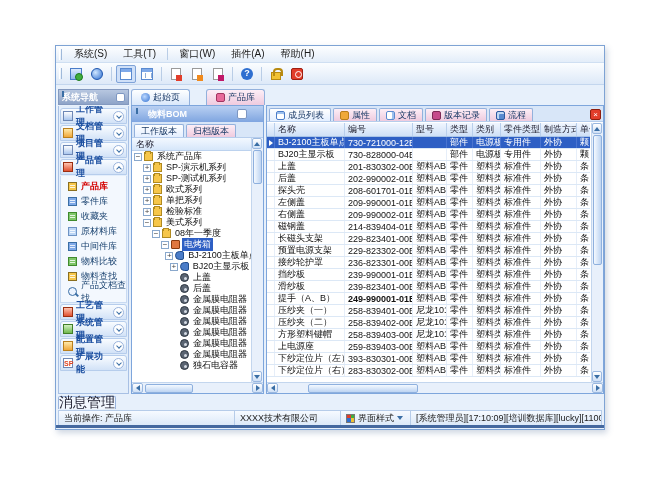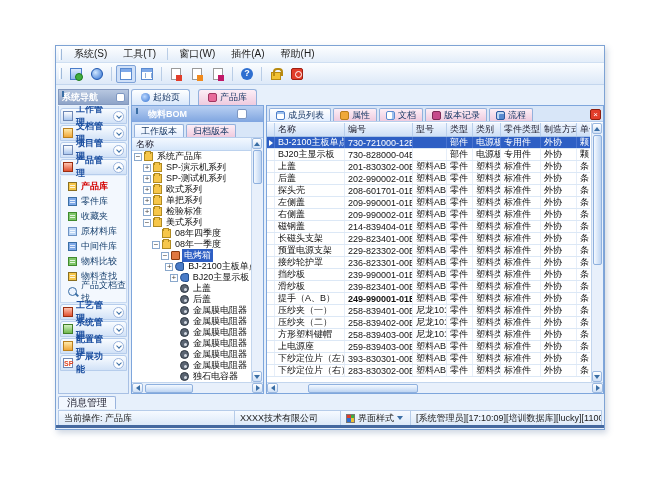--- a/index.html
+++ b/index.html
@@ -62,21 +62,21 @@
   .si.green { background:#7fc66a; border-color:#3f8a2d; }
   .si.mag { border-radius:50%; background:#eaf3ff; border-color:#3a6ea5; }
   .si.mag::after { left:6px; top:6px; width:4px; height:1.5px; background:#3a6ea5; box-shadow:none; transform:rotate(45deg); }
   .sec-i { width:10px; height:10px; flex:none; border:1px solid #6d87b5; background:linear-gradient(#fefefe,#a9c6ee); }
   .sec-i.org { background:linear-gradient(#ffe9a8,#f0a83a); border-color:#b97f1d; }
   .sec-i.red { background:linear-gradient(#ffc4b0,#e05030); border-color:#9c2f12; }
   .sec-i.grn { background:linear-gradient(#d2f0c0,#6fb84f); border-color:#417f28; }
   .sec-i.sp { background:#fff; color:#d42; font-size:7px; font-weight:bold; text-align:center; line-height:9px; }
 
   
-  .doctabs { position:absolute; left:75px; top:43px; right:2px; height:16px; display:flex; gap:8px; align-items:flex-end; }
+  .doctabs { position:absolute; left:75px; top:43px; right:2px; height:16px; display:flex; gap:16px; align-items:flex-end; }
   .dtab { height:16px; display:flex; align-items:center; gap:3px; padding:0 9px; font-size:9px; color:#1a3a66;
     border:1px solid #93b1dc; border-bottom:none; border-radius:3px 3px 0 0; background:linear-gradient(#feffff,#d9e8fb); }
   .dtab.pink { background:linear-gradient(#fdeef6,#efcbdf); }
   .ti { width:9px; height:9px; flex:none; border-radius:2px; }
   .ti.start { background:radial-gradient(circle at 40% 40%, #bcd9ff, #2f6fd0); border-radius:50%; }
   .ti.prod { background:#e86a9a; border:1px solid #a03560; }
   .ti.list { background:#fff; border:1px solid #4a7cc8; box-shadow:inset 0 2px 0 #9cc0ee; }
   .ti.attr { background:#f0a83a; border:1px solid #b97f1d; }
   .ti.doc { background:#fff; border:1px solid #5a8ad0; box-shadow:inset -2px 0 0 #9cc0ee; }
   .ti.ver { background:#c64a8a; border:1px solid #7d2a55; }
@@ -135,21 +135,21 @@
   .vscroll .sbtn.bot { position:absolute; bottom:0; left:0; }
   .vthumb { position:absolute; left:1px; width:9px; background:linear-gradient(90deg,#f4f9ff,#bdd4f2); border:1px solid #8eb0de; border-radius:2px; }
   .hthumb { height:9px; background:linear-gradient(#f4f9ff,#bdd4f2); border:1px solid #8eb0de; border-radius:2px; flex:none; }
   .tri-up { width:0; height:0; border-left:3px solid transparent; border-right:3px solid transparent; border-bottom:4px solid #3a6ea5; }
   .tri-dn { width:0; height:0; border-left:3px solid transparent; border-right:3px solid transparent; border-top:4px solid #3a6ea5; }
   .tri-lf { width:0; height:0; border-top:3px solid transparent; border-bottom:3px solid transparent; border-right:4px solid #3a6ea5; }
   .tri-rt { width:0; height:0; border-top:3px solid transparent; border-bottom:3px solid transparent; border-left:4px solid #3a6ea5; }
 
   
   .msgtab { position:absolute; left:2px; top:350px; width:58px; height:13px; background:#f2f7fe; border:1px solid #9ab4dd; border-bottom:none;
-    border-radius:2px 2px 0 0; font-size:10px; color:#223; display:flex; align-items:center; justify-content:center; }
+    border-radius:2px 2px 0 0; font-size:14px; color:#223; display:flex; align-items:center; justify-content:center; }
   .statusbar { position:absolute; left:2px; right:2px; top:364px; height:16px; background:linear-gradient(#f6faff,#dce9f8);
     border:1px solid #b6cce9; display:flex; align-items:center; font-size:9px; color:#222; }
   .seg { height:100%; display:flex; align-items:center; padding:0 5px; border-right:1px solid #b6cce9; overflow:hidden; white-space:nowrap; }
   .seg.company { width:106px; }
   .seg.op { flex:1; }
   .seg.style { width:70px; gap:3px; }
   .seg.session { width:190px; border-right:none; }
   .sw { width:9px; height:9px; flex:none; display:grid; grid-template-columns:1fr 1fr; grid-template-rows:1fr 1fr; border:1px solid #777; }
   .sw i:nth-child(1){background:#e23d2a}.sw i:nth-child(2){background:#3fae3f}.sw i:nth-child(3){background:#2f6fd0}.sw i:nth-child(4){background:#f2c231}
   .bottomline { position:absolute; left:0; right:0; bottom:1px; height:3px; background:#44689f; }
@@ -353,26 +353,20 @@
           <span class="tlabel">检验标准</span>
         </div>
         <div class="trow">
           <span style="width: 11px;"></span>
           <span class="exp">−</span>
           <span class="tico folder"></span>
           <span class="tlabel">美式系列</span>
         </div>
         <div class="trow">
           <span style="width: 20px;"></span>
-          <span style="width: 10px;"></span>
-          <span class="tico folder"></span>
-          <span class="tlabel">08年四季度</span>
-        </div>
-        <div class="trow">
-          <span style="width: 20px;"></span>
           <span class="exp">−</span>
           <span class="tico folder"></span>
           <span class="tlabel">08年一季度</span>
         </div>
         <div class="trow selected">
           <span style="width: 29px;"></span>
           <span class="exp">−</span>
           <span class="tico product"></span>
           <span class="tlabel">电烤箱</span>
         </div>

